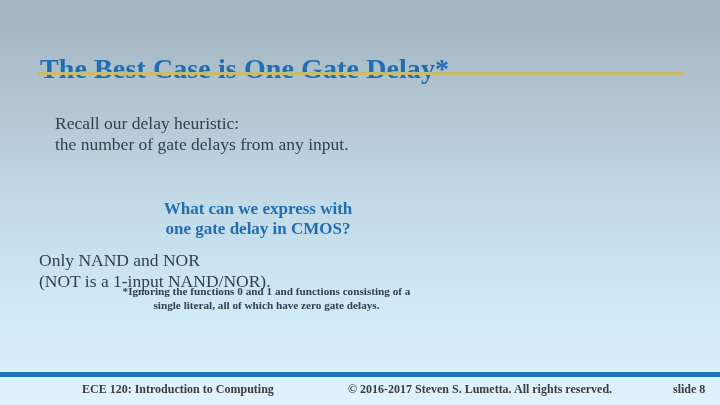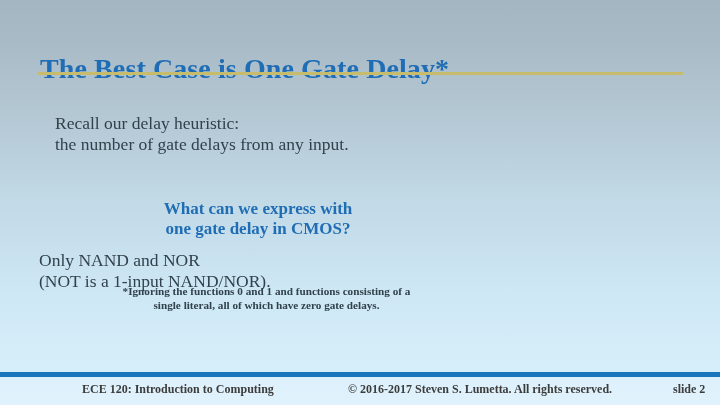--- a/index.html
+++ b/index.html
@@ -160,16 +160,16 @@
 
   <div id="answer">Only NAND and NOR<br>(NOT is a 1-input NAND/NOR).</div>
 
   <div id="footnote">*Ignoring the functions 0 and 1 and functions consisting of a<br>single literal, all of which have zero gate delays.</div>
 
   <div id="footer-bar"></div>
 
   <div id="footer">
     <span class="footer-text" id="footer-course">ECE 120: Introduction to Computing</span>
     <span class="footer-text" id="footer-copy">© 2016-2017 Steven S. Lumetta.  All rights reserved.</span>
-    <span class="footer-text" id="footer-slide">slide 2</span>
+    <span class="footer-text" id="footer-slide">slide 8</span>
   </div>
 
 </div>
 
 </body></html>

